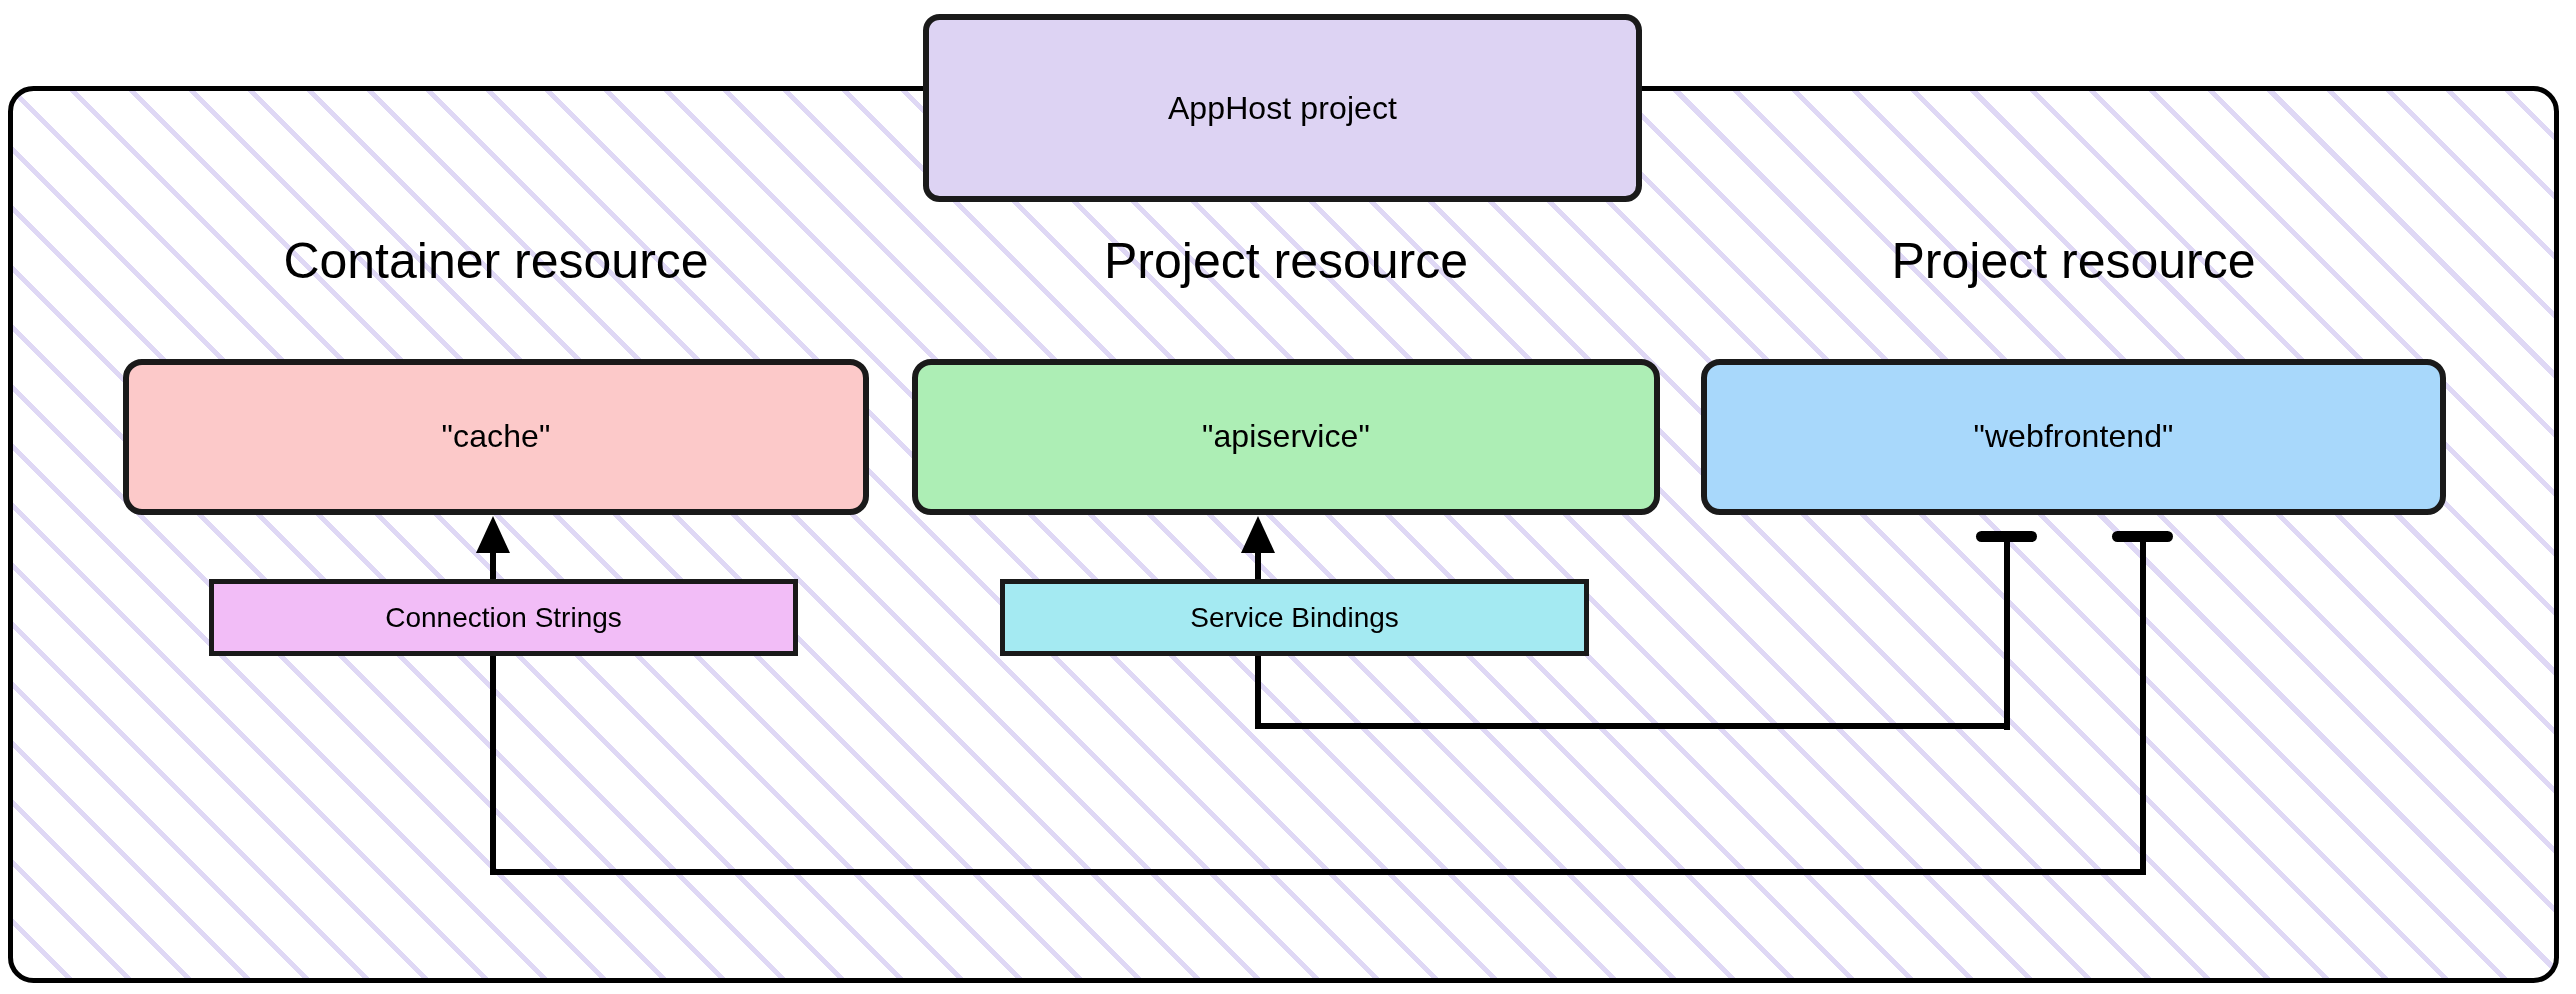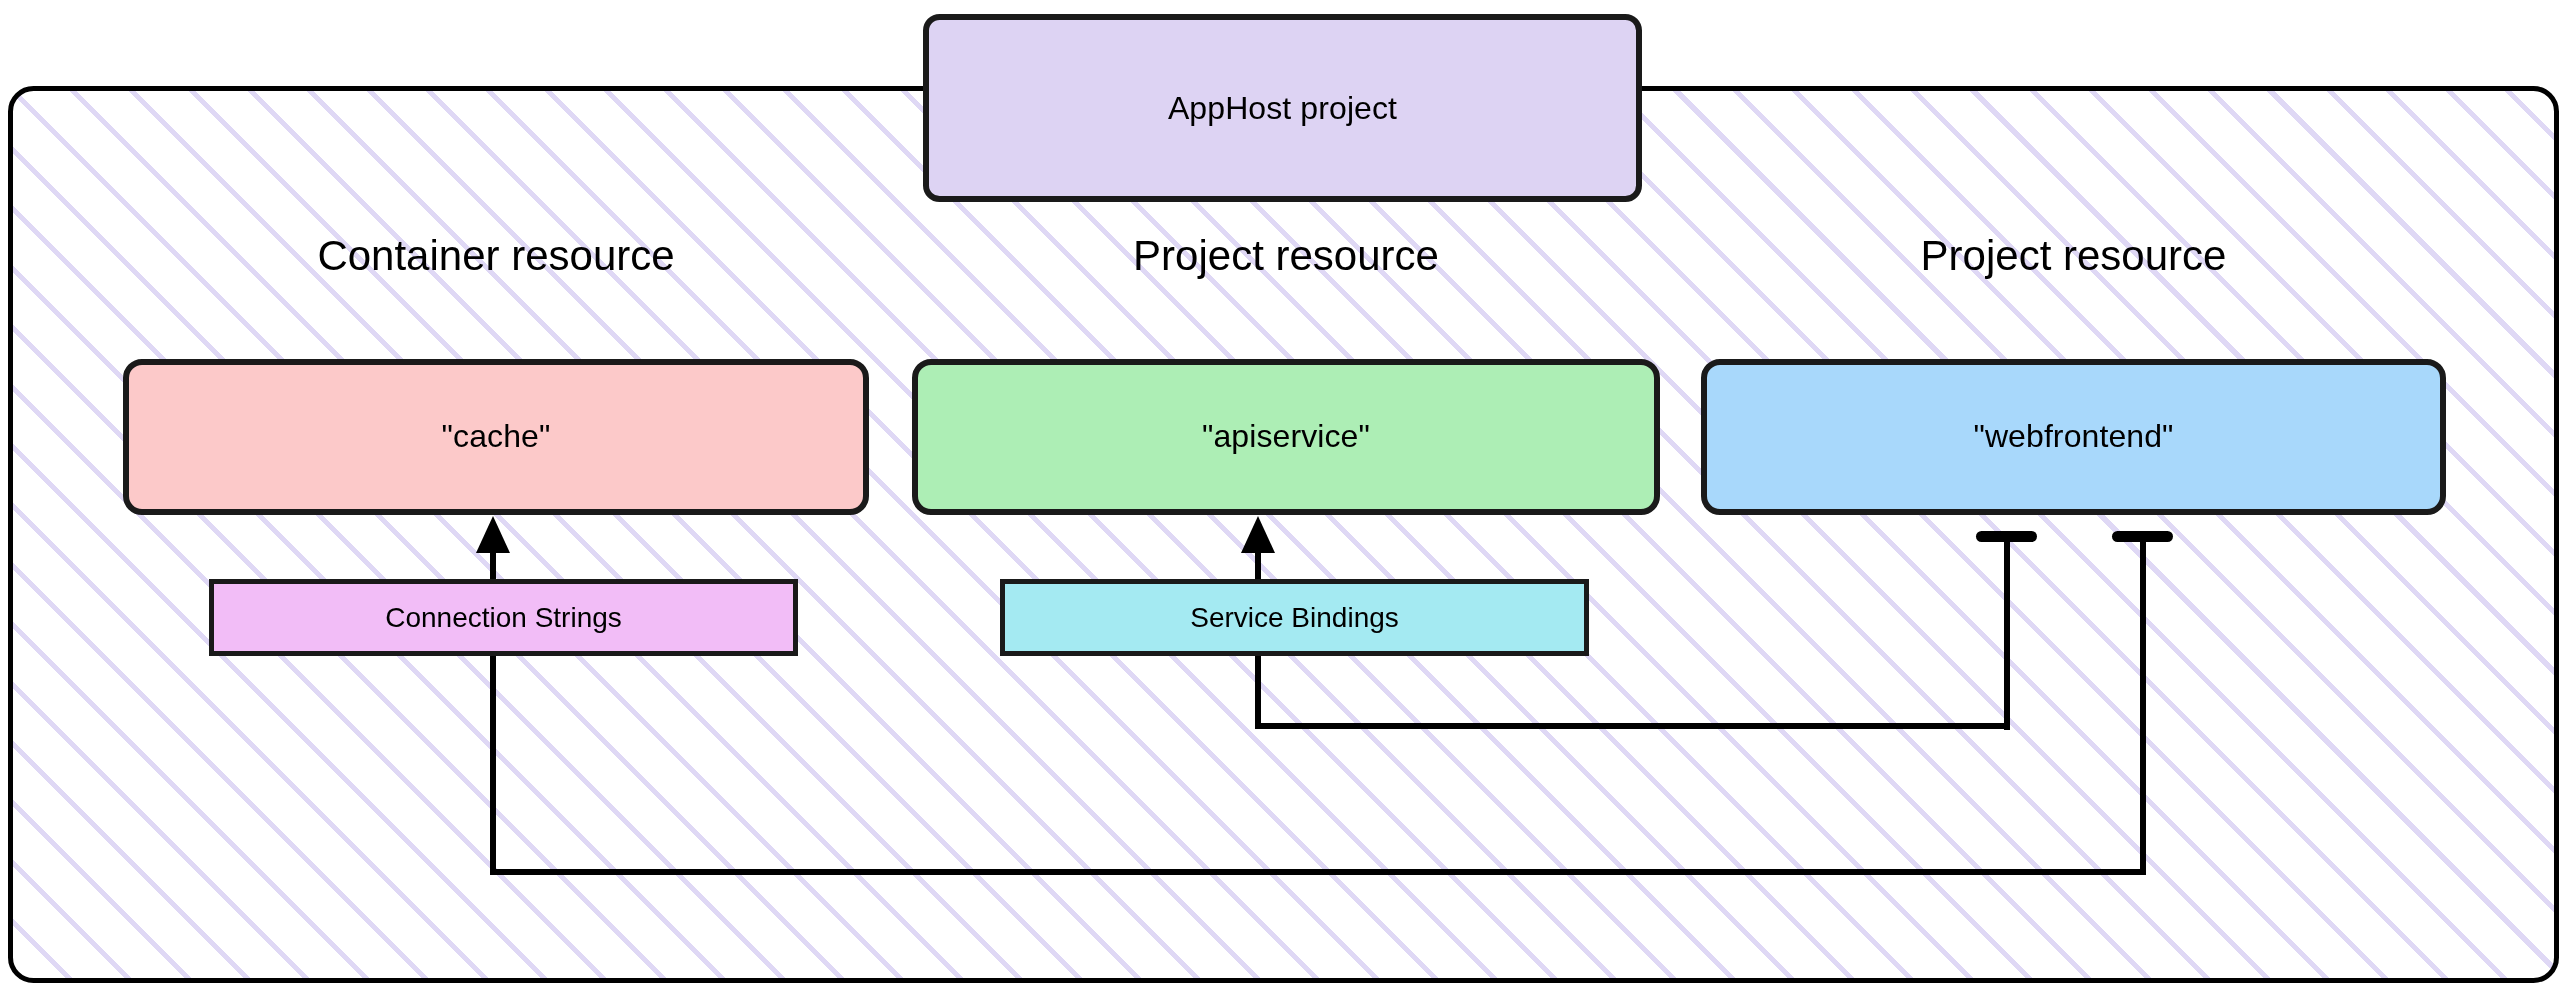--- a/index.html
+++ b/index.html
@@ -85,21 +85,21 @@
     width: 745px;
     height: 156px;
     background: #a8d8fb;
     z-index: 30;
   }
 
   
   .caption {
     position: absolute;
     text-align: center;
-    font-size: 42px;
+    font-size: 50px;
     color: #000000;
     white-space: nowrap;
     z-index: 25;
   }
   #caption-cache       { left: 123px;  top: 232px; width: 746px; }
   #caption-apiservice  { left: 912px; top: 232px; width: 748px; }
   #caption-webfrontend { left: 1701px; top: 232px; width: 745px; }
 
   
   .flatbox {

